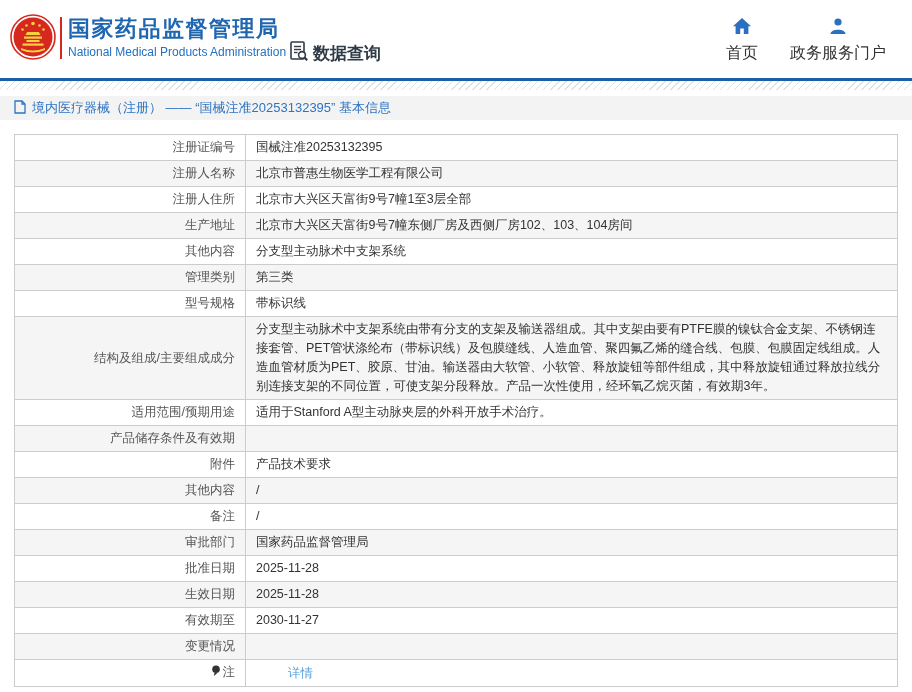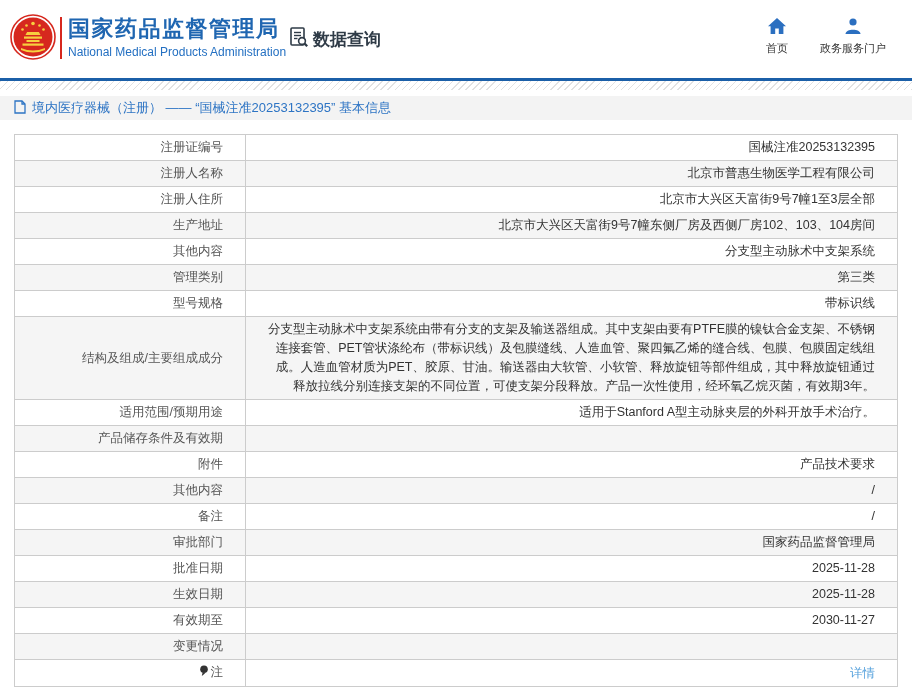--- a/index.html
+++ b/index.html
@@ -12,43 +12,43 @@
   }
 
   
   .header { position:relative; height:78px; background:#fff; }
   .logo { position:absolute; left:10px; top:14px; width:46px; height:46px; }
   .red-divider { position:absolute; left:60px; top:17px; width:2px; height:42px; background:#d6281e; }
   .brand { position:absolute; left:68px; top:16px; }
   .brand-cn { font-size:22px; font-weight:bold; color:#1f66b1; letter-spacing:1.5px; line-height:26px; white-space:nowrap; }
   .brand-en { font-size:12px; color:#2470c2; margin-top:3px; white-space:nowrap; }
 
-  .data-query { position:absolute; left:288px; top:26px; display:flex; align-items:center; gap:3px;
+  .data-query { position:absolute; left:288px; top:40px; display:flex; align-items:center; gap:3px;
                 font-size:17px; font-weight:600; color:#2f3b47; cursor:pointer; }
 
   .quick-links { position:absolute; right:26px; top:18px; display:flex; gap:32px; }
   .quick-link { display:flex; flex-direction:column; align-items:center; gap:5px;
-                font-size:11px; color:#333; cursor:pointer; }
+                font-size:16px; color:#333; cursor:pointer; }
 
   .blue-line { height:3px; background:#1b5fa8; }
   .hatch-band { height:9px;
     background: repeating-linear-gradient(135deg, #e2e2e2 0 1px, #ffffff 1px 5px); }
 
   
   .breadcrumb { margin-top:6px; height:24px; background:#f3f3f3;
     display:flex; align-items:center; gap:6px; padding-left:14px;
     font-size:13px; color:#2d74c4;text-align:right; }
 
   
   .table-wrap { margin:14px 14px 0 14px; }
   table.info { width:100%; border-collapse:collapse; font-size:12.5px; table-layout:fixed; }
-  table.info td { border:1px solid #ccc; padding:3px 22px; line-height:19px; height:19px;
+  table.info td { border:1px solid #ccc; padding:3px 10px; line-height:19px; height:19px;
                   word-break:break-all; vertical-align:middle; }
   td.label { width:231px; text-align:right; color:#555; }
-  td.value { text-align:right; color:#333; }
+  td.value { text-align:left; color:#333; }
   tr.alt { background:#f5f5f5; }
   td.value:empty::after { content:"\00a0"; }
   a.detail-link { color:#54a0dc; text-decoration:none; cursor:pointer;margin-left:32px; }
   .note-ico { display:inline-block; vertical-align:-1px; margin-right:2px; }
 </style>
 </head>
 <body>
 
 <div class="header">
   <span class="logo">

